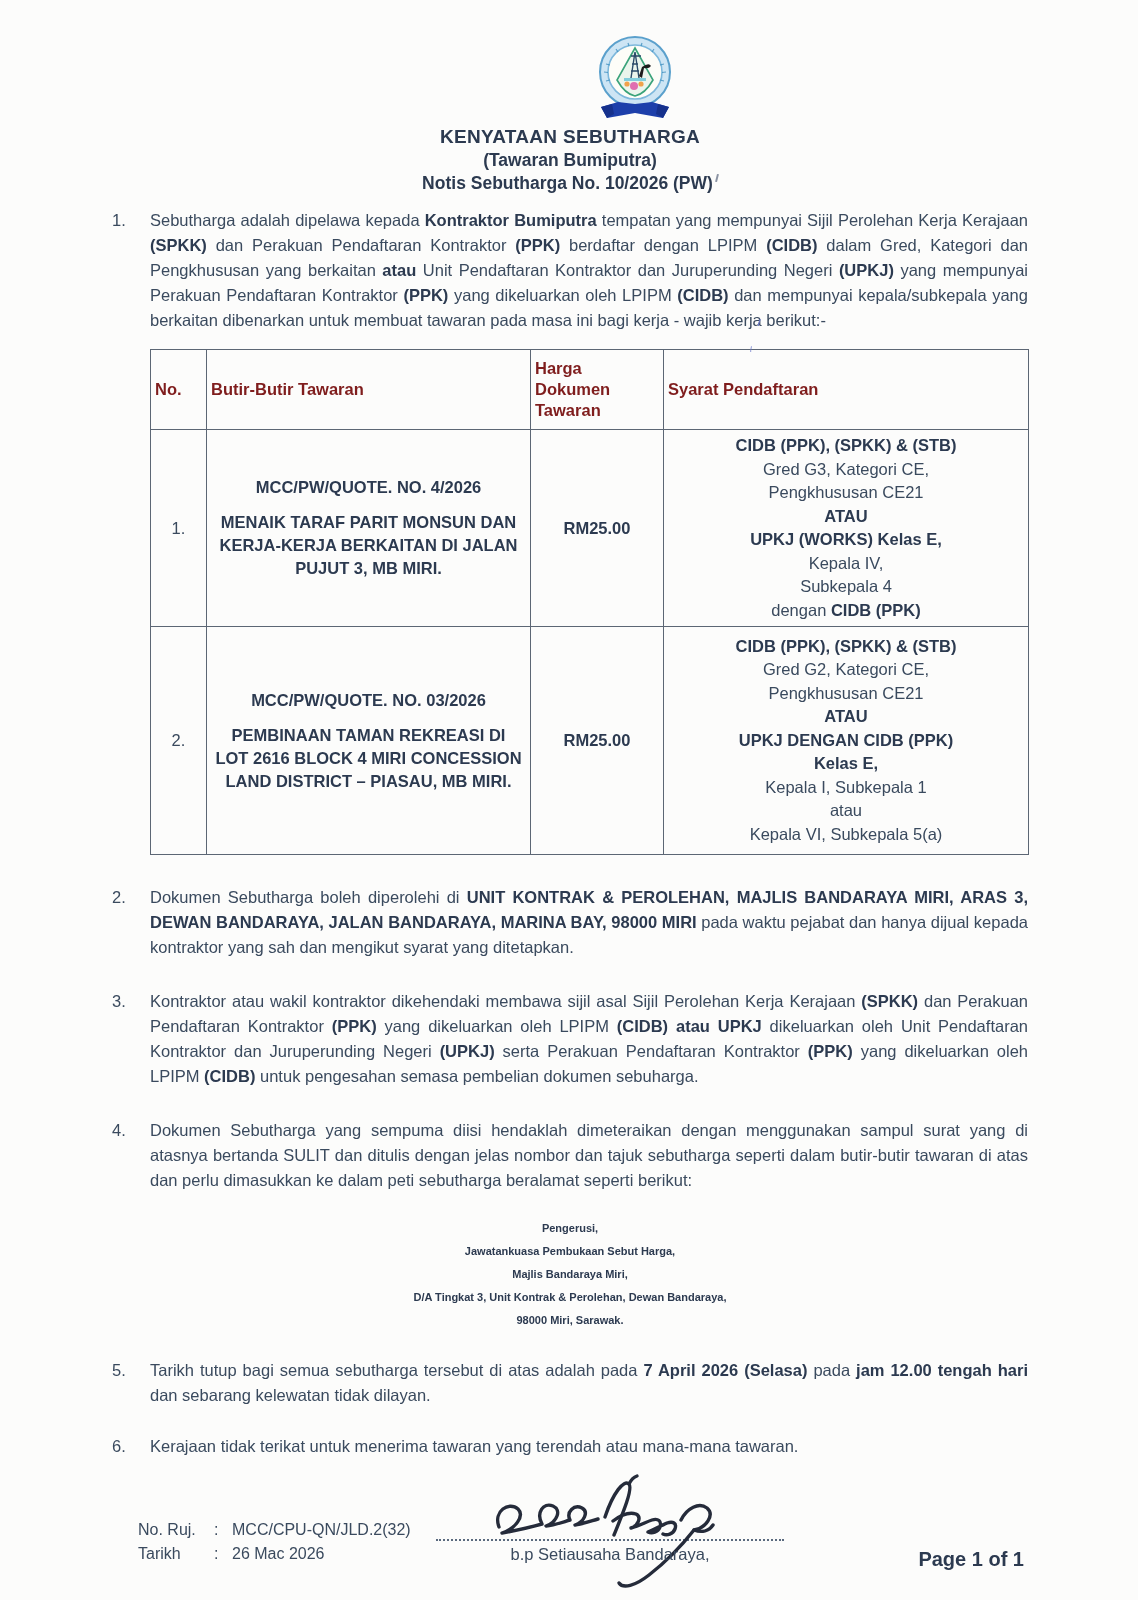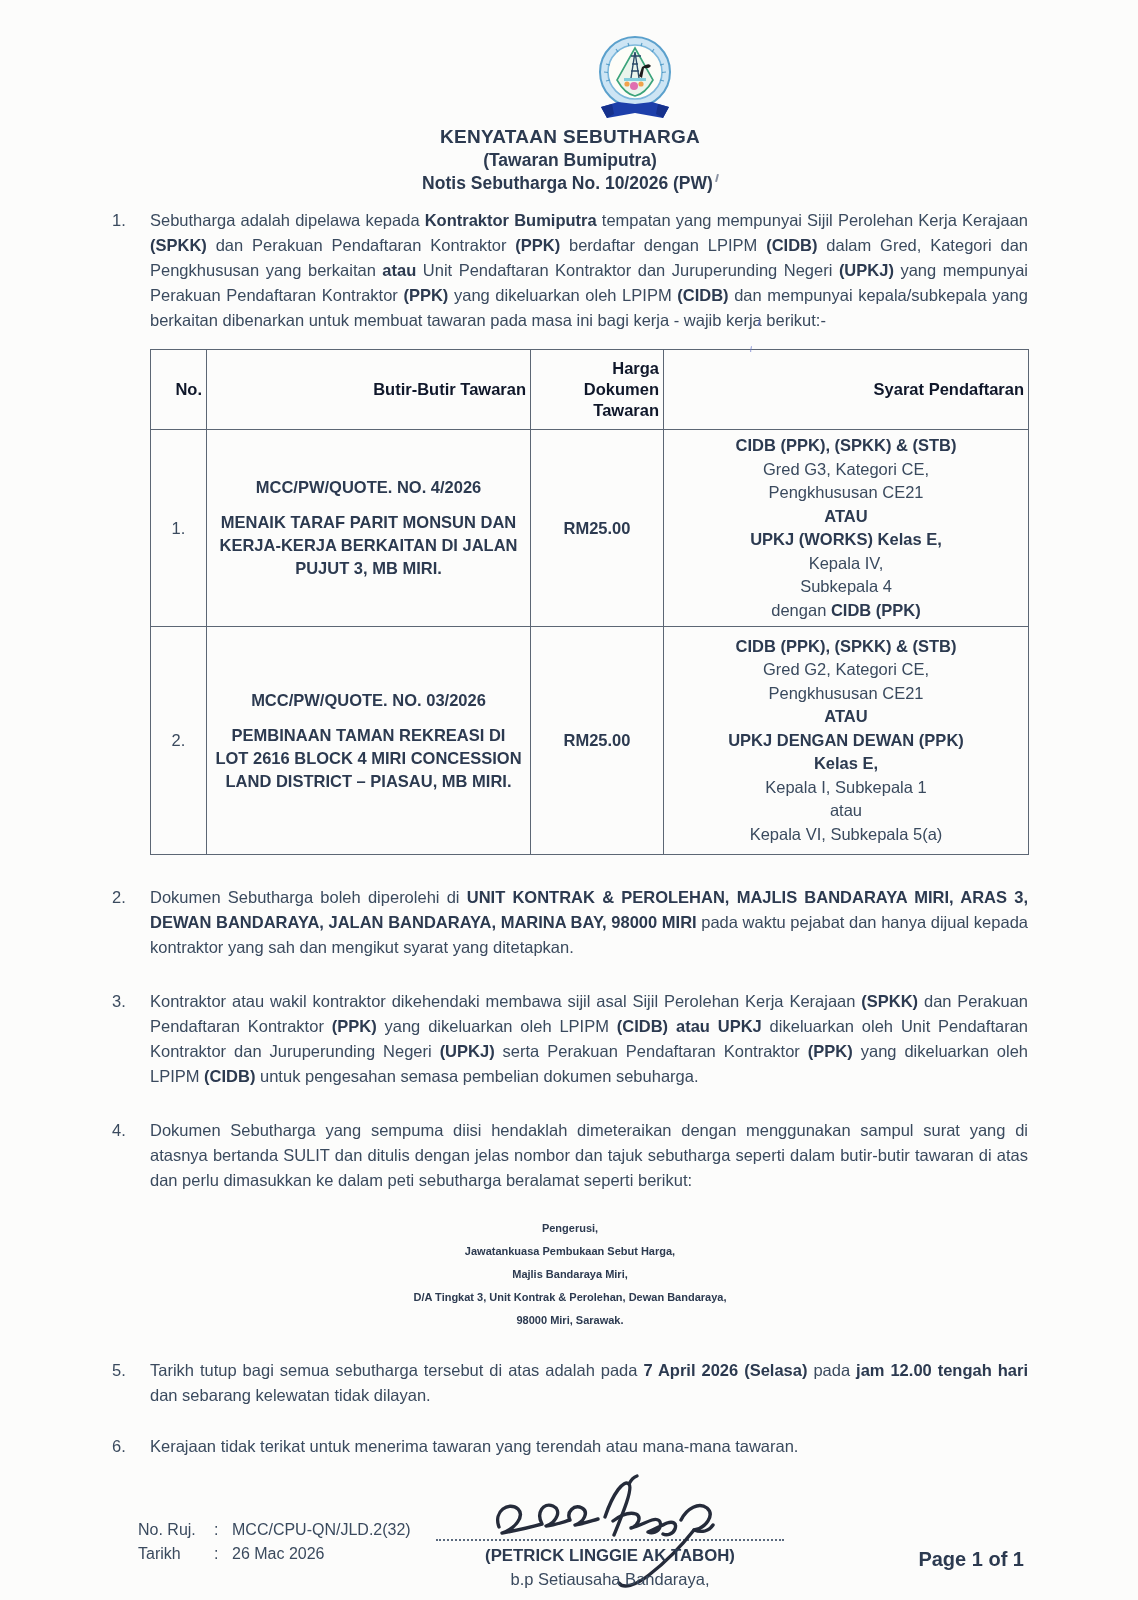--- a/index.html
+++ b/index.html
@@ -39,21 +39,21 @@
     margin-top:16px;
     width:878px;
     table-layout:fixed;
     font-size:16.5px;
   }
   .quote-table th, .quote-table td {
     border:1.4px solid #5c6674;
     vertical-align:middle;
     padding:4px 6px;
   }
-  .quote-table th { font-weight:bold; color:#0f172a; text-align:right; line-height:21px; padding:8px 4px; height:64px; }
+  .quote-table th { font-weight:bold; color:#7f1d1d; text-align:left; line-height:21px; padding:8px 4px; height:64px; }
   .col-no   { width:56px; }
   .col-item { width:324px; }
   .col-price{ width:133px; }
   .col-req  { width:365px; }
   tr.row-1 { height:190px; }
   tr.row-2 { height:228px; }
   .cell-no { text-align:center; }
   .cell-item { padding-left:14px; padding-right:10px;text-align:center; }
   .butir-ref, .butir-title { font-weight:bold; color:#2c3a50; line-height:23px; }
   .butir-title { margin-top:12px; }
@@ -154,21 +154,21 @@
       <td class="cell-item">
         <div class="butir-ref">MCC/PW/QUOTE. NO. 03/2026</div>
         <div class="butir-title">PEMBINAAN TAMAN REKREASI DI LOT 2616 BLOCK 4 MIRI CONCESSION LAND DISTRICT – PIASAU, MB MIRI.</div>
       </td>
       <td class="cell-price">RM25.00</td>
       <td class="cell-req">
             <div class="tline"><b>CIDB (PPK), (SPKK) &amp; (STB)</b></div>
             <div class="tline"><span>Gred G2, Kategori CE,</span></div>
             <div class="tline"><span>Pengkhususan CE21</span></div>
             <div class="tline"><b>ATAU</b></div>
-            <div class="tline"><b>UPKJ DENGAN DEWAN (PPK)</b></div>
+            <div class="tline"><b>UPKJ DENGAN CIDB (PPK)</b></div>
             <div class="tline"><b>Kelas E,</b></div>
             <div class="tline"><span>Kepala I, Subkepala 1</span></div>
             <div class="tline"><span>atau</span></div>
             <div class="tline"><span>Kepala VI, Subkepala 5(a)</span></div>
           </td>
     </tr>
   </tbody>
     </table>
 
   <div class="para" id="para2">
@@ -206,21 +206,20 @@
       <g fill="none" stroke="#252b3a" stroke-width="3.4" stroke-linecap="round" stroke-linejoin="round">
         <path d="M14 56 C8 40 24 30 33 38 C40 45 30 58 17 62 C34 59 46 56 57 53 C51 42 58 31 68 35 C77 39 72 51 61 55 C70 54 78 51 85 49 C81 41 89 33 97 37 C104 41 99 51 90 54 C98 53 106 50 113 48"></path>
         <path d="M120 46 C128 22 139 8 144 13 C148 18 138 42 129 64"></path>
         <path d="M128 50 C136 44 145 41 151 43 C157 46 153 55 146 57 C154 55 161 51 167 49 C173 47 177 50 175 56 C173 61 167 63 163 61 C169 58 176 55 182 52 C188 50 192 52 190 58 C188 63 182 65 178 63"></path>
         <path d="M196 49 C202 37 214 31 222 37 C230 44 221 57 209 59 C217 62 224 60 228 54"></path>
         <path d="M209 59 C198 73 182 90 164 104 C150 115 138 118 134 112"></path>
         <path d="M144 13 C146 9 149 6 152 5"></path>
       </g>
     </svg>
     <div class="sig-line"></div>
-    <div class="sig-name">(PETRICK LINGGIE AK TABOH)</div>
     <div class="sig-role sig-role-first">b.p Setiausaha Bandaraya,</div>
 
   </div>
 
   <div class="footer-ref">
     <div class="ref-row">
       <span class="ref-label">No. Ruj.</span>
       <span class="ref-colon">:</span>
       <span>MCC/CPU-QN/JLD.2(32)</span>
     </div>

